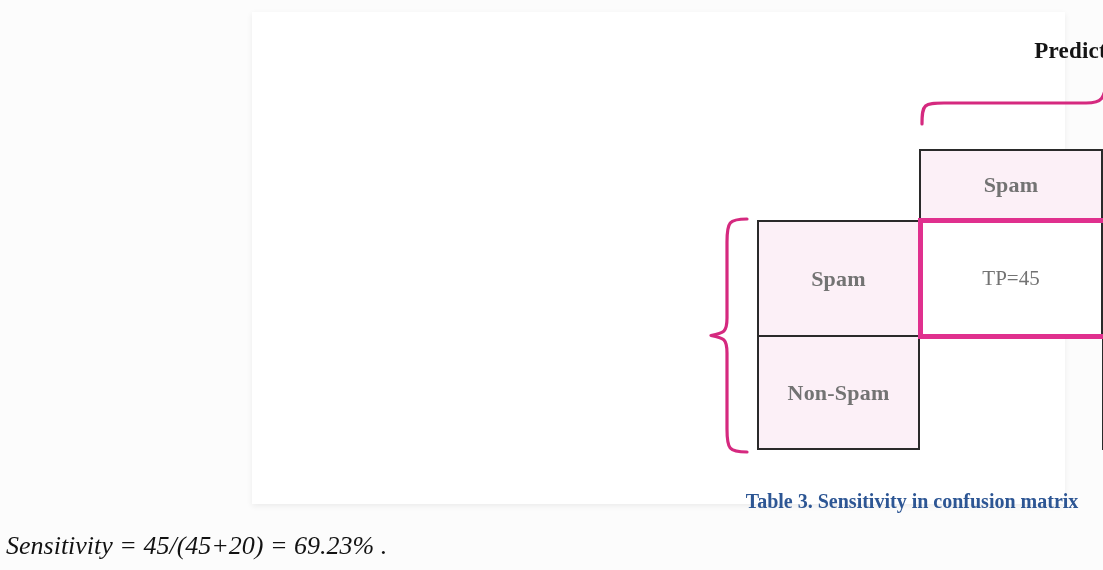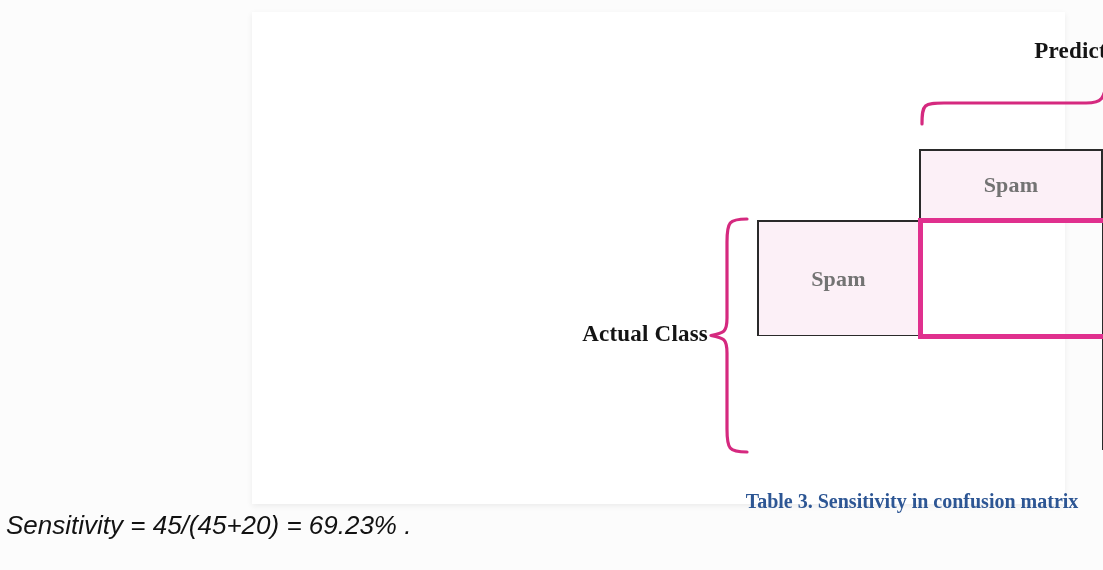--- a/index.html
+++ b/index.html
@@ -159,58 +159,59 @@
     font-weight: bold;
     font-size: 20px;
     color: #2d5694;
     white-space: nowrap;
   }
 
   
   #formula-line {
     position: absolute;
     left: 6px;
-    top: 510px;
-    font-family: Liberation Sans, sans-serif;
+    top: 531px;
+    font-family: Liberation Serif, serif;
     font-style: italic;
     font-size: 26px;
     color: #121212;
     white-space: nowrap;
   }
 </style>
 </head>
 <body>
 
 <div id="figure-card">
 
   <div id="predicted-class-label">Predicted Class</div>
 
   <div id="brace-top">
     <svg viewBox="0 0 380 54" width="380" height="54" preserveAspectRatio="none">
       <path d="M4,52 C4,32 6,31 26,31 L168,31 C184,31 186,28 190,4
                C194,28 196,31 212,31 L354,31 C374,31 376,32 376,52" fill="none" stroke="#d5297f" stroke-width="3.2" stroke-linecap="round" stroke-linejoin="round"></path>
     </svg>
   </div>
 
-  <div id="actual-class-label">Actual Class</div>
 
   <div id="brace-left">
     <svg viewBox="0 0 44 241" width="44" height="241" preserveAspectRatio="none">
       <path d="M40,4 C22,4 20,7 20,27 L20,103 C20,117 17,118 4,120.5
                C17,123 20,124 20,138 L20,214 C20,234 22,237 40,237" fill="none" stroke="#d5297f" stroke-width="3.2" stroke-linecap="round" stroke-linejoin="round"></path>
     </svg>
   </div>
 
   <div id="matrix">
 
     <div class="cell hdr" id="hdr-spam">Spam</div>
     <div class="cell hdr" id="hdr-nonspam">Non-Spam</div>
 
     <div class="cell rowlbl" id="lbl-spam">Spam</div>
-
+    <div class="cell rowlbl" id="lbl-nonspam">Non-Spam</div>
+
+    <div class="cell val" id="val-tp">TP=45</div>
     <div class="cell val" id="val-fn">FN=20</div>
     <div class="cell val" id="val-tn">TN=30</div>
 
     <div id="highlight-row"></div>
   </div>
 
   <div id="figure-caption">Table 3. Sensitivity in confusion matrix</div>
 </div>
 
 <div id="formula-line">Sensitivity = 45/(45+20) = 69.23% .</div>

